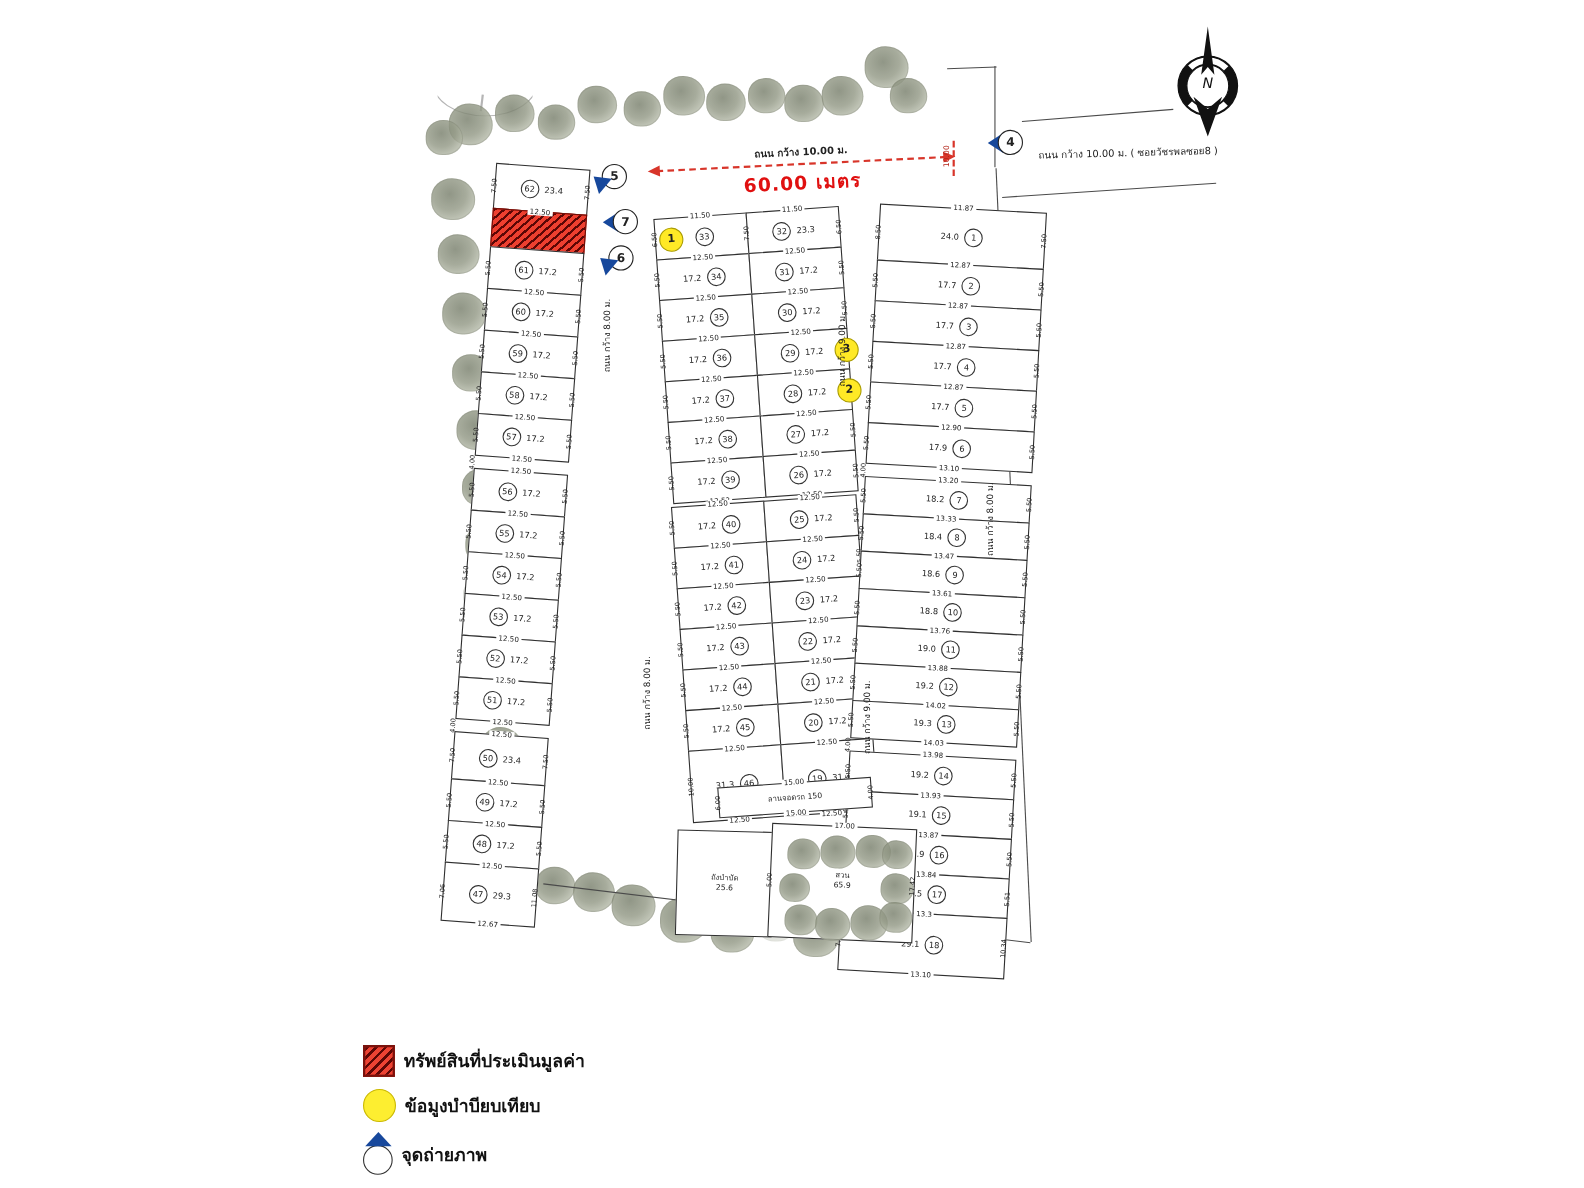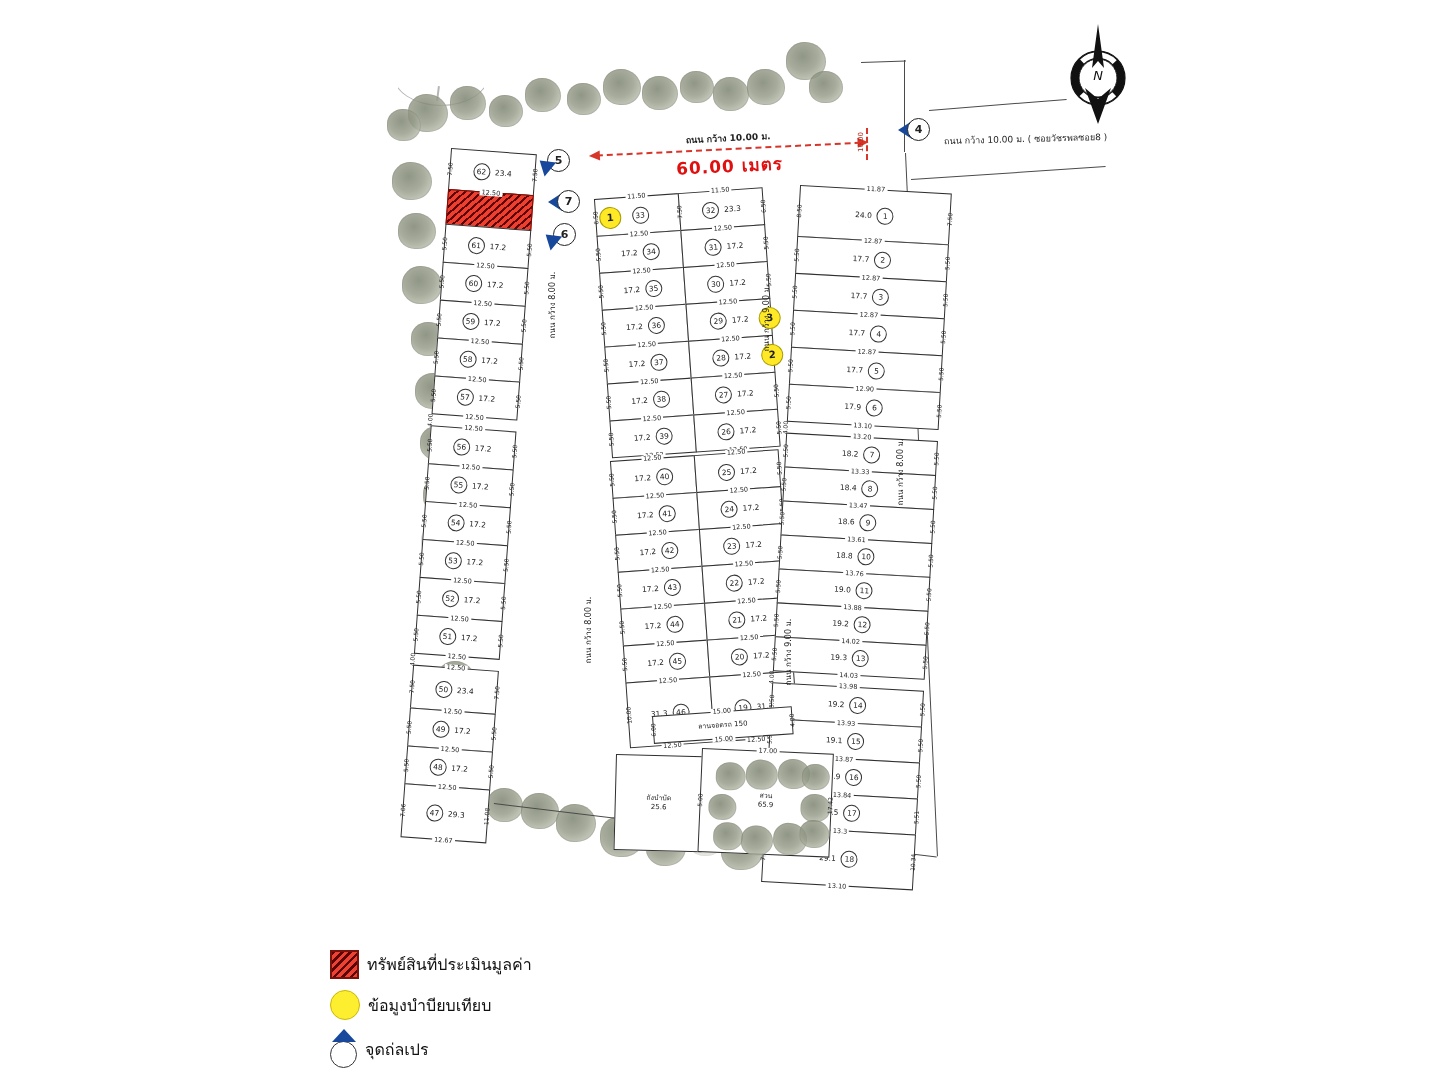--- a/index.html
+++ b/index.html
@@ -76,21 +76,21 @@
   
   #legend{position:absolute;left:330px;top:950px;}
   .leg-row{display:flex;align-items:center;margin-bottom:11px;}
   .leg-red{width:25px;height:25px;flex:none;border:2px solid #7a120c;
            background:#d92b20 repeating-linear-gradient(135deg, rgba(70,0,0,.85) 0 2.5px, rgba(255,90,70,.5) 2.5px 6px);}
   .leg-yel{width:28px;height:28px;flex:none;border-radius:50%;background:#fdee30;border:1px solid #cbb900;}
   .leg-cam{position:relative;width:25px;height:25px;flex:none;border:1.5px solid #333;border-radius:50%;
            background:#fff;margin-top:10px;}
   .leg-cam::before{content:"";position:absolute;left:50%;top:-13px;transform:translateX(-50%);
            border-left:12px solid transparent;border-right:12px solid transparent;border-bottom:13px solid #17489c;}
-  .leg-label{font-size:16px;font-weight:normal;color:#111;margin-left:8px;}
+  .leg-label{font-size:16px;font-weight:bold;color:#111;margin-left:8px;}
 </style>
 </head>
 <body>
 
 <div id="page">
 
   <div id="arc"></div>
   <div id="arc-tick"></div>
 
   <div id="trees">
@@ -803,17 +803,17 @@
     <div class="leg-row">
       <span class="leg-red"></span>
       <span class="leg-label">ทรัพย์สินที่ประเมินมูลค่า</span>
     </div>
     <div class="leg-row">
       <span class="leg-yel"></span>
       <span class="leg-label">ข้อมูงบำบียบเทียบ</span>
     </div>
     <div class="leg-row">
       <span class="leg-cam"></span>
-      <span class="leg-label">จุดถ่ลเปร</span>
+      <span class="leg-label">จุดถ่ายภาพ</span>
     </div>
   </div>
 
 </div>
 
 </body></html>

